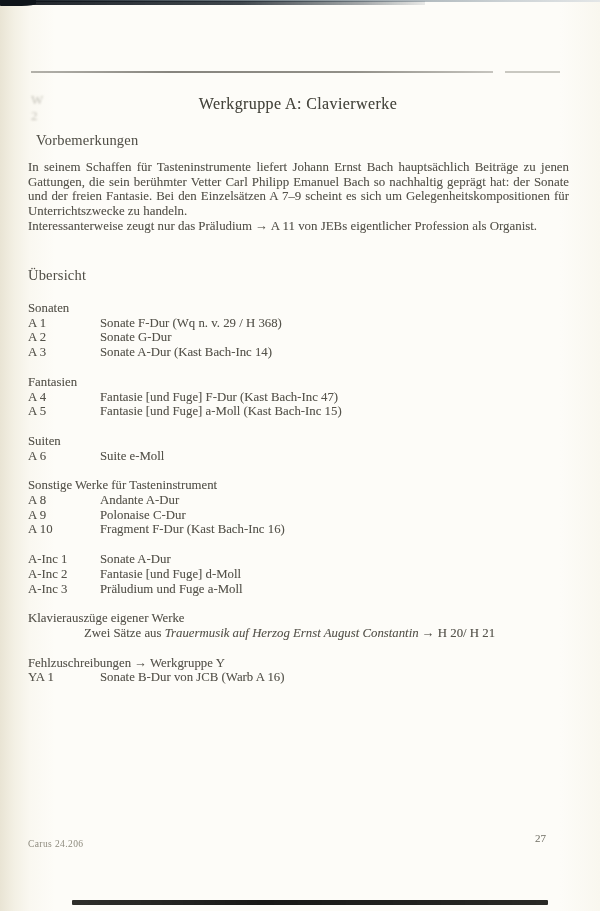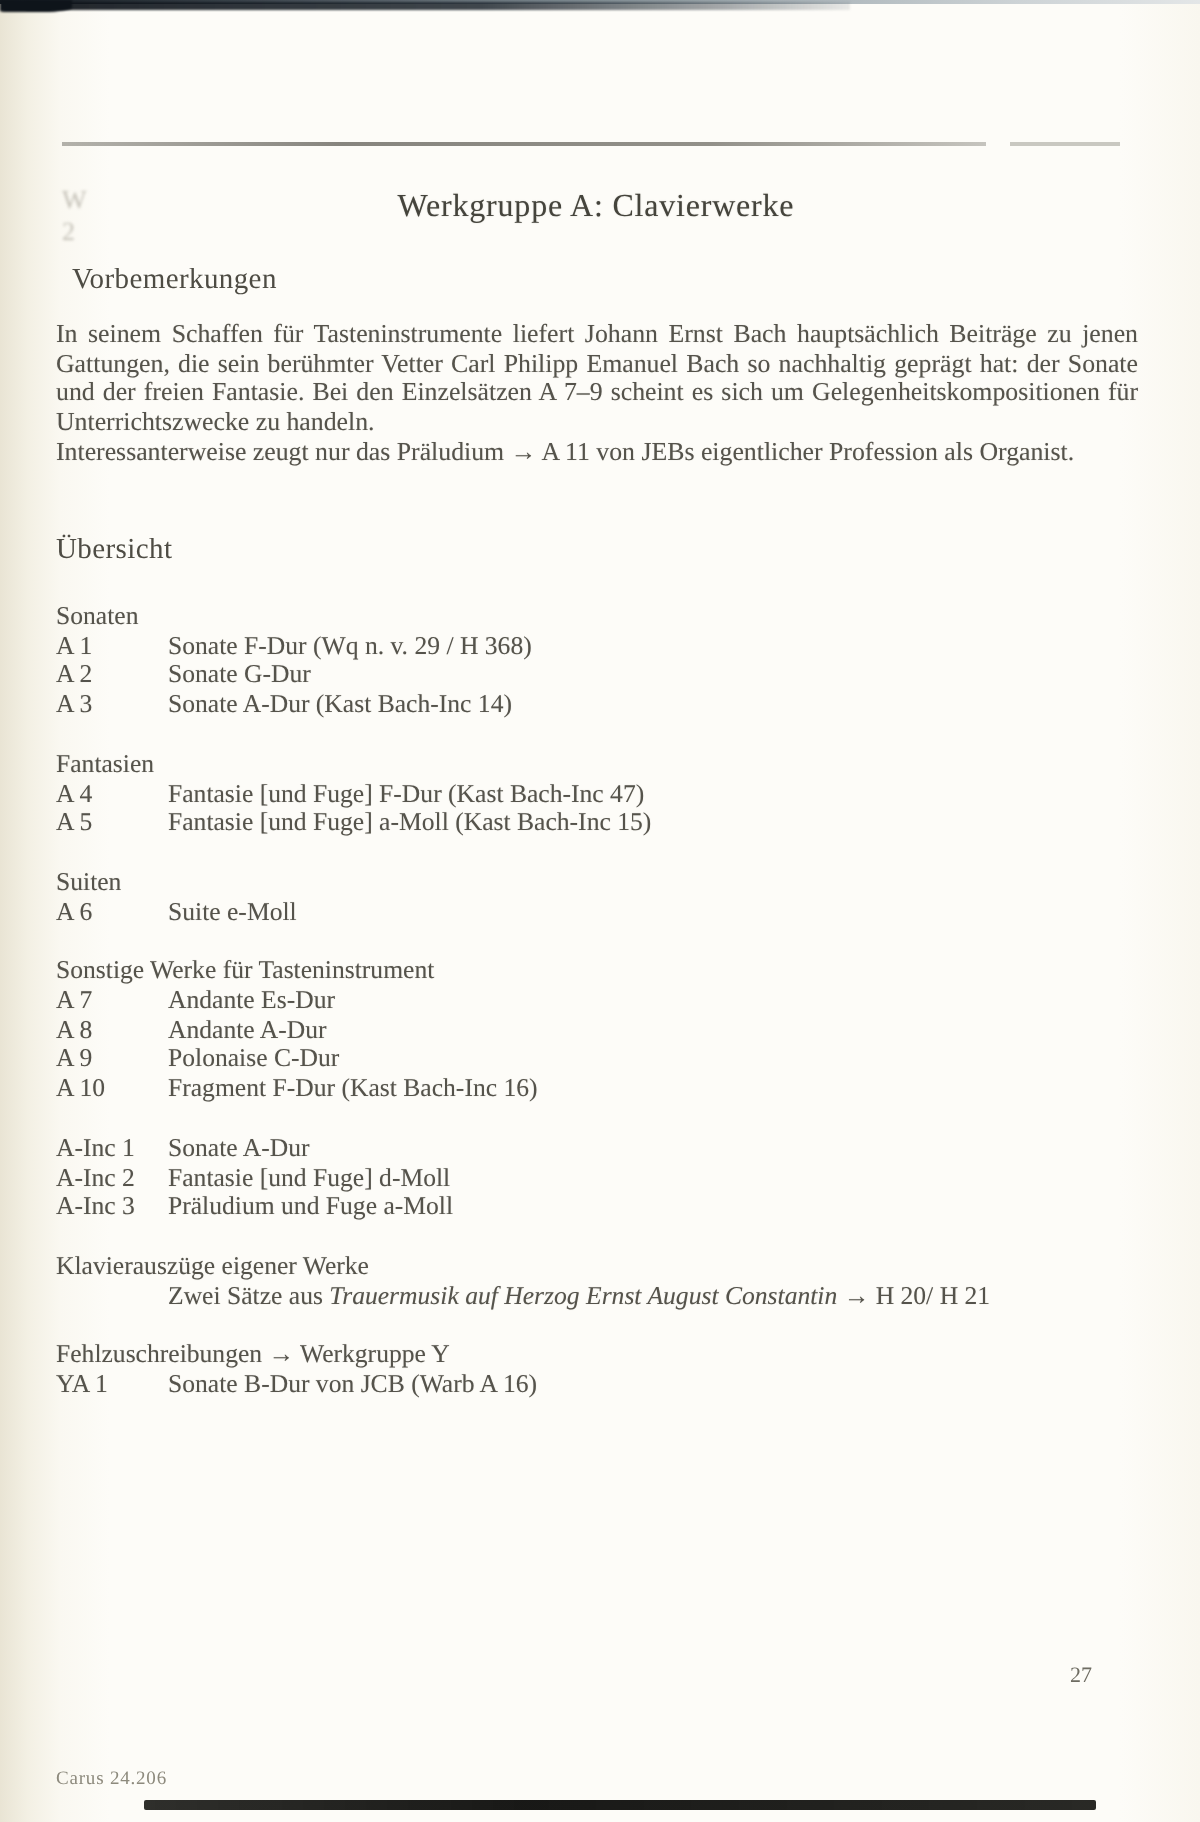--- a/index.html
+++ b/index.html
@@ -40,27 +40,27 @@
   .uebersicht{position:absolute;top:267px;left:28px;}
   .intro{position:absolute;top:160px;left:28px;width:541px;
     font-size:12.9px;line-height:14.7px;color:#55534b;
     text-shadow:0 0 0.5px rgba(85,83,75,0.3);}
   .intro .p1{text-align:justify;}
   .catalog{position:absolute;top:295px;left:28px;width:541px;
     font-size:12.8px;line-height:14.7px;color:#55534b;
     text-shadow:0 0 0.5px rgba(85,83,75,0.3);padding-top:6px;}
   .group{margin-top:15px;}
   .group:first-child{margin-top:0;}
-  .row{display:flex;}
+  .row{display:flex;gap:16px;}
   .row-id{width:56px;flex:none;}
   .row-desc{flex:1;}
   .indent-line{padding-left:56px;}
   .italic{font-style:italic;}
   .footer-imprint{position:absolute;top:839px;left:28px;font-size:9.5px;
-    color:#8d8a7d;letter-spacing:0.4px;margin-top:46px;}
+    color:#8d8a7d;letter-spacing:0.4px;}
   .footer-page{position:absolute;top:832px;left:535px;font-size:11px;color:#6e6c62;}
 </style>
 </head>
 <body>
 
 <div class="page">
 
   <div class="scan-top-line"></div>
   <div class="scan-top-bar"></div>
   <div class="scan-top-blob"></div>
@@ -117,24 +117,20 @@
       <div>Suiten</div>
       <div class="row">
         <span class="row-id">A 6</span>
         <span class="row-desc">Suite e-Moll</span>
       </div>
     </div>
 
     <div class="group">
       <div>Sonstige Werke für Tasteninstrument</div>
       <div class="row">
-        <span class="row-id">A 7</span>
-        <span class="row-desc">Andante Es-Dur</span>
-      </div>
-      <div class="row">
         <span class="row-id">A 8</span>
         <span class="row-desc">Andante A-Dur</span>
       </div>
       <div class="row">
         <span class="row-id">A 9</span>
         <span class="row-desc">Polonaise C-Dur</span>
       </div>
       <div class="row">
         <span class="row-id">A 10</span>
         <span class="row-desc">Fragment F-Dur (Kast Bach-Inc 16)</span>

